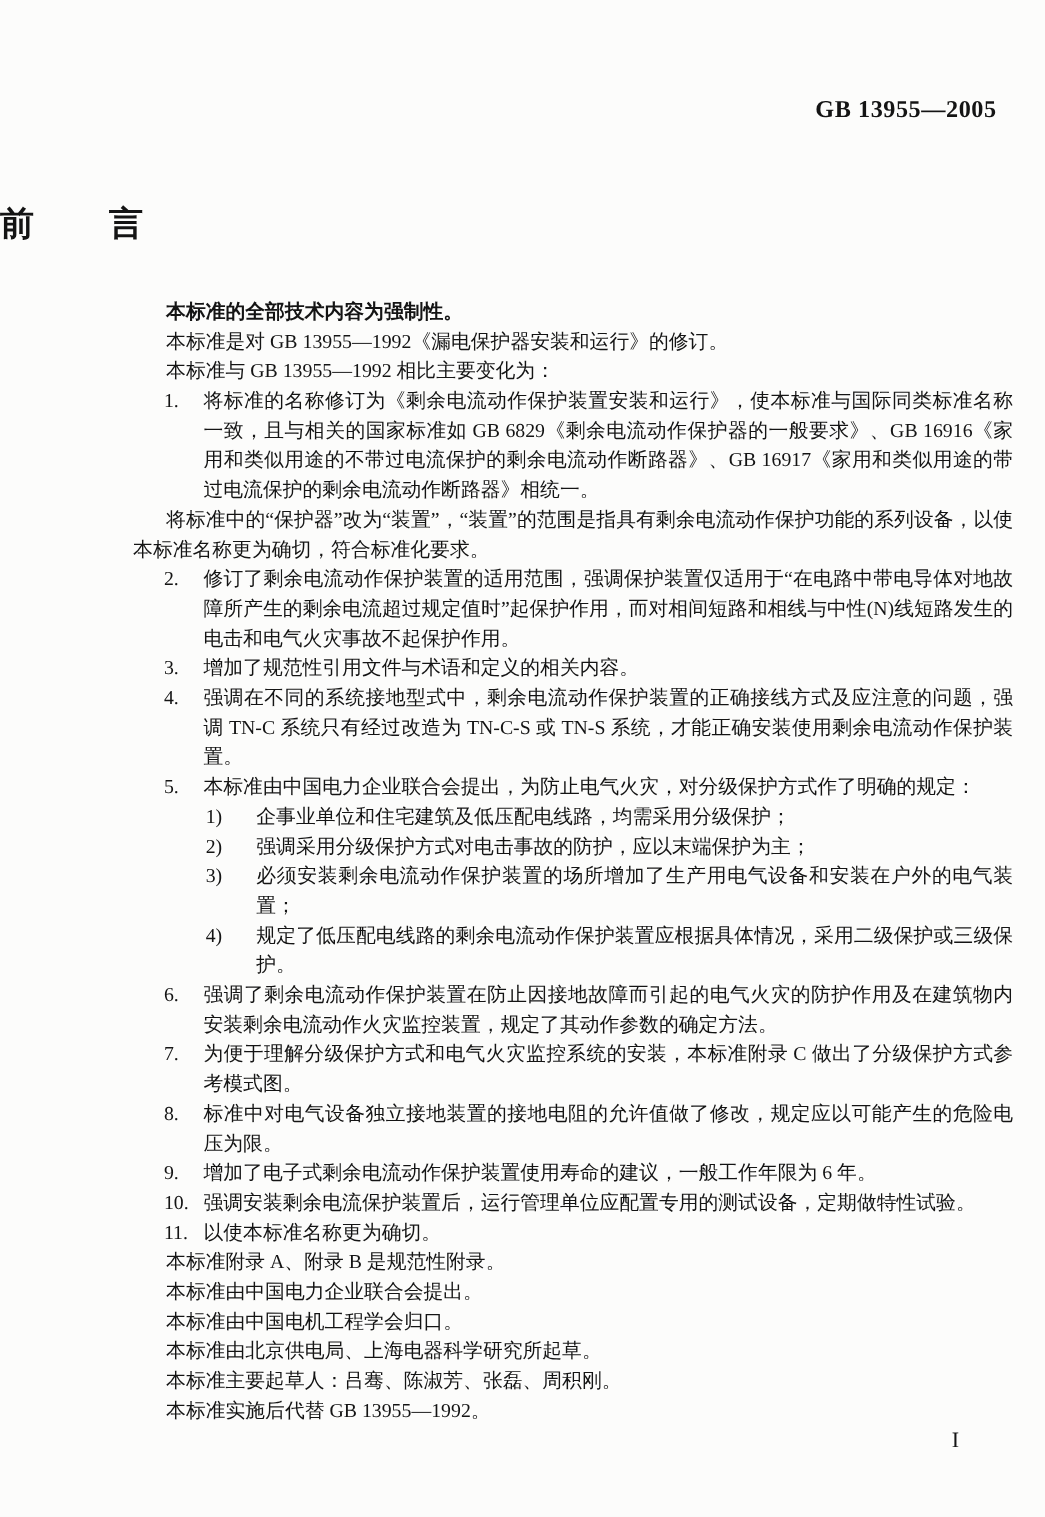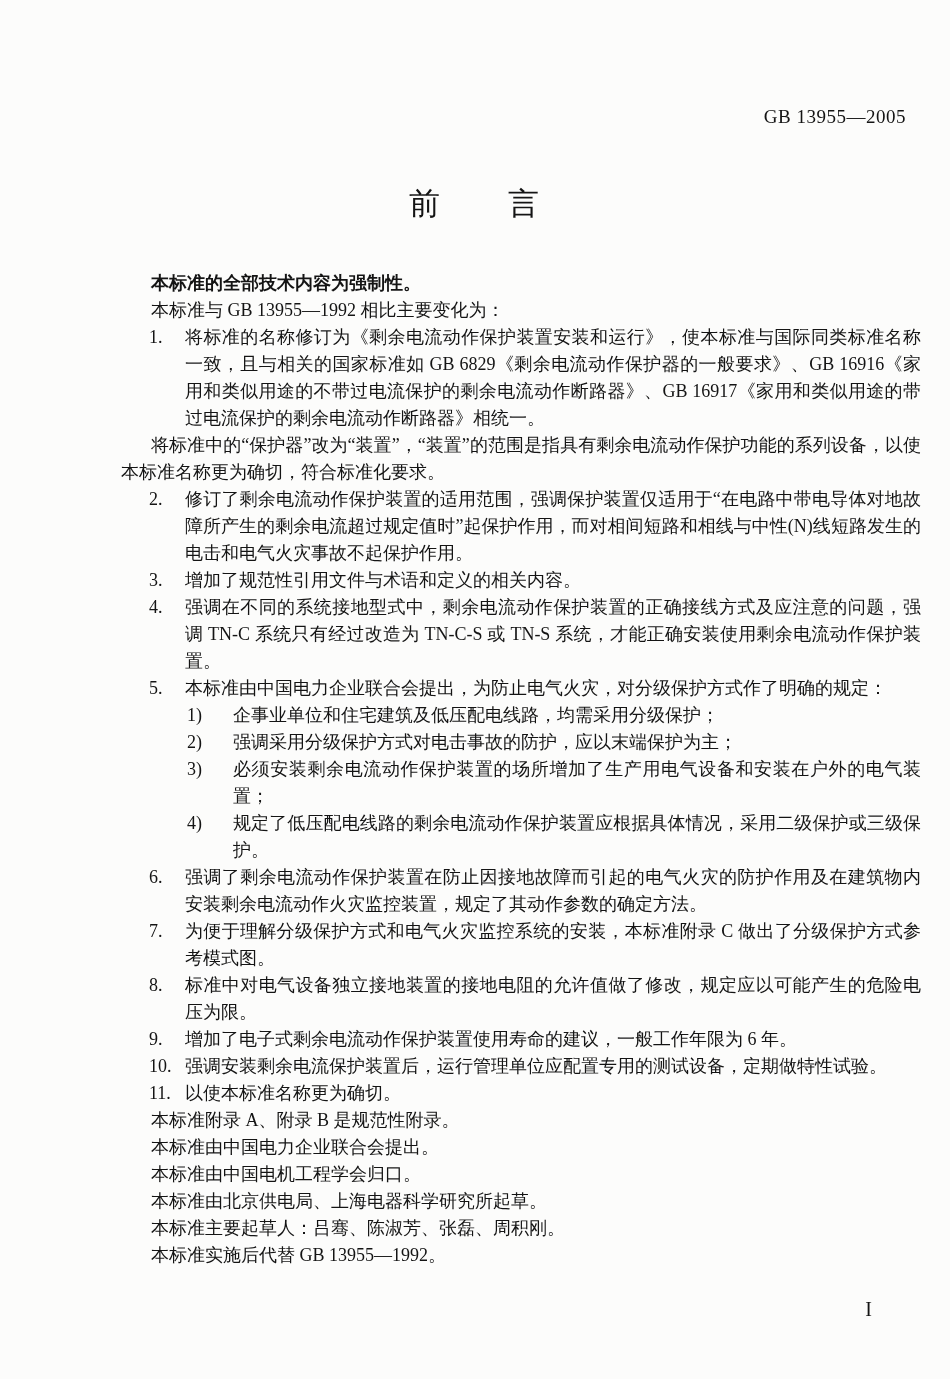--- a/index.html
+++ b/index.html
@@ -11,32 +11,30 @@
   }
   .page {
     position: relative;
     width: 950px; height: 1379px;
     background: #fcfcfb;
     overflow: hidden;
   }
   .doc-number {
     position: absolute;
     top: 86px; right: 44px;
-    font-size: 19px;
-    font-weight: normal;
+    font-size: 22px;
+    font-weight: bold;
     letter-spacing: 0.5px;
-    margin-top: 20px;
   }
   .page-title {
     position: absolute;
     top: 183px; left: 0;
     width: 100%;
-    text-align: center;
     font-size: 31px;
-    font-weight: normal;
+    font-weight: bold;
     white-space: pre;
     letter-spacing: 2px;
   }
   .body-text {
     position: absolute;
     left: 85px; top: 270px;
     width: 800px;
     font-size: 18px;
     line-height: 27px;
     text-align: justify;
@@ -65,20 +63,21 @@
 
 <div class="page">
 
   <div class="doc-number">GB 13955—2005</div>
 
   <div class="page-title">前　　言</div>
 
   <div class="body-text">
 
     <div class="p bold">本标准的全部技术内容为强制性。</div>
+    <div class="p">本标准是对 GB 13955—1992《漏电保护器安装和运行》的修订。</div>
     <div class="p">本标准与 GB 13955—1992 相比主要变化为：</div>
 
     <div class="li">
       <span class="num">1.</span>
       <div class="txt">将标准的名称修订为《剩余电流动作保护装置安装和运行》，使本标准与国际同类标准名称一致，且与相关的国家标准如 GB 6829《剩余电流动作保护器的一般要求》、GB 16916《家用和类似用途的不带过电流保护的剩余电流动作断路器》、GB 16917《家用和类似用途的带过电流保护的剩余电流动作断路器》相统一。</div>
     </div>
 
     <div class="p">将标准中的“保护器”改为“装置”，“装置”的范围是指具有剩余电流动作保护功能的系列设备，以使本标准名称更为确切，符合标准化要求。</div>
 
     <div class="li">

